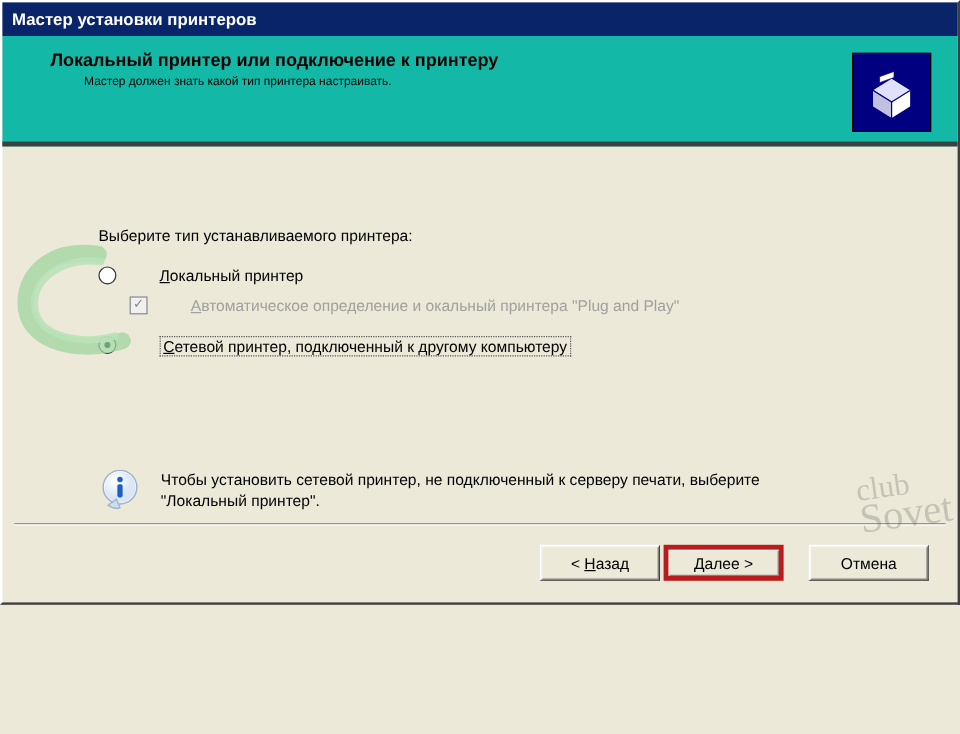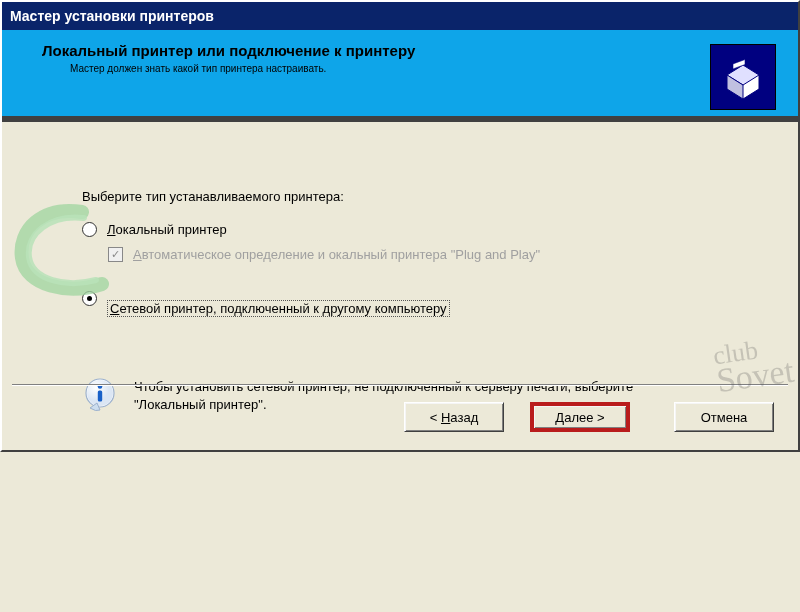--- a/index.html
+++ b/index.html
@@ -8,43 +8,43 @@
     width: 800px;
     height: 612px;
     overflow: hidden;
     font-family: Tahoma, Arial, sans-serif;
     font-size: 13px;
     background: #ece9d8;
   }
   .window {
     position: relative;
     width: 800px;
-    height: 452px;
+    height: 504px;
     background: #ece9d8;
     box-sizing: border-box;
     border-top: 2px solid #fff;
     border-left: 2px solid #fff;
     border-right: 2px solid #404040;
     border-bottom: 2px solid #404040;
   }
   .titlebar {
     height: 28px;
     background: #0a246a;
     color: #fff;
     display: flex;
     align-items: center;
     padding: 0 8px;
     font-weight: bold;
     font-size: 14px;
   }
   .header {
     position: relative;
-    background: #0ea5e9;
+    background: #14b8a6;
     height: 92px;
-    border-bottom: 6px solid #404040;
+    border-bottom: 4px solid #404040;
     padding: 12px 24px 0 40px;
     box-sizing: border-box;
   }
   .header h1 {
     margin: 0;
     font-size: 15px;
     font-weight: bold;
   }
   .header .sub {
     margin: 4px 0 0 28px;
@@ -65,22 +65,22 @@
   .body {
     padding: 28px 60px 0 80px;
     position: relative;
   }
   .prompt {
     margin-bottom: 18px;
     margin-top: 39px;
   }
   .opt-row {
     display: flex;
-    align-items: center;
     margin: 10px 0;
+    gap: 26px;
   }
   .radio {
     width: 13px;
     height: 13px;
     border-radius: 50%;
     border: 1px solid #333;
     background: #fff;
     margin-right: 10px;
     display: inline-flex;
     align-items: center;
@@ -113,26 +113,25 @@
   }
   .disabled {
     color: #a0a0a0;
   }
   .indent {
     margin-left: 26px;
   }
   .focus-box {
     border: 1px dotted #555;
     padding: 0 2px;
-    margin-top: 20px;
   }
   .info-row {
     display: flex;
     align-items: flex-start;
-    margin-top: 61px;
+    margin-top: 94px;
   }
   .info-icon {
     width: 36px;
     height: 36px;
     margin-right: 16px;
     flex-shrink: 0;
   }
   .info-text {
     line-height: 1.4;
     max-width: 560px;
@@ -144,21 +143,21 @@
     bottom: 64px;
     height: 0;
     border-top: 1px solid #808080;
     border-bottom: 1px solid #fff;
   }
   .buttons {
     position: absolute;
     bottom: 18px;
     right: 24px;
     display: flex;
-    gap: 26px;
+    gap: 3px;
   }
   .btn {
     min-width: 100px;
     height: 30px;
     background: #ece9d8;
     border: 1px solid #404040;
     border-top-color: #fff;
     border-left-color: #fff;
     box-shadow: inset 1px 1px 0 #f5f5f5, inset -1px -1px 0 #808080;
     font-family: inherit;

